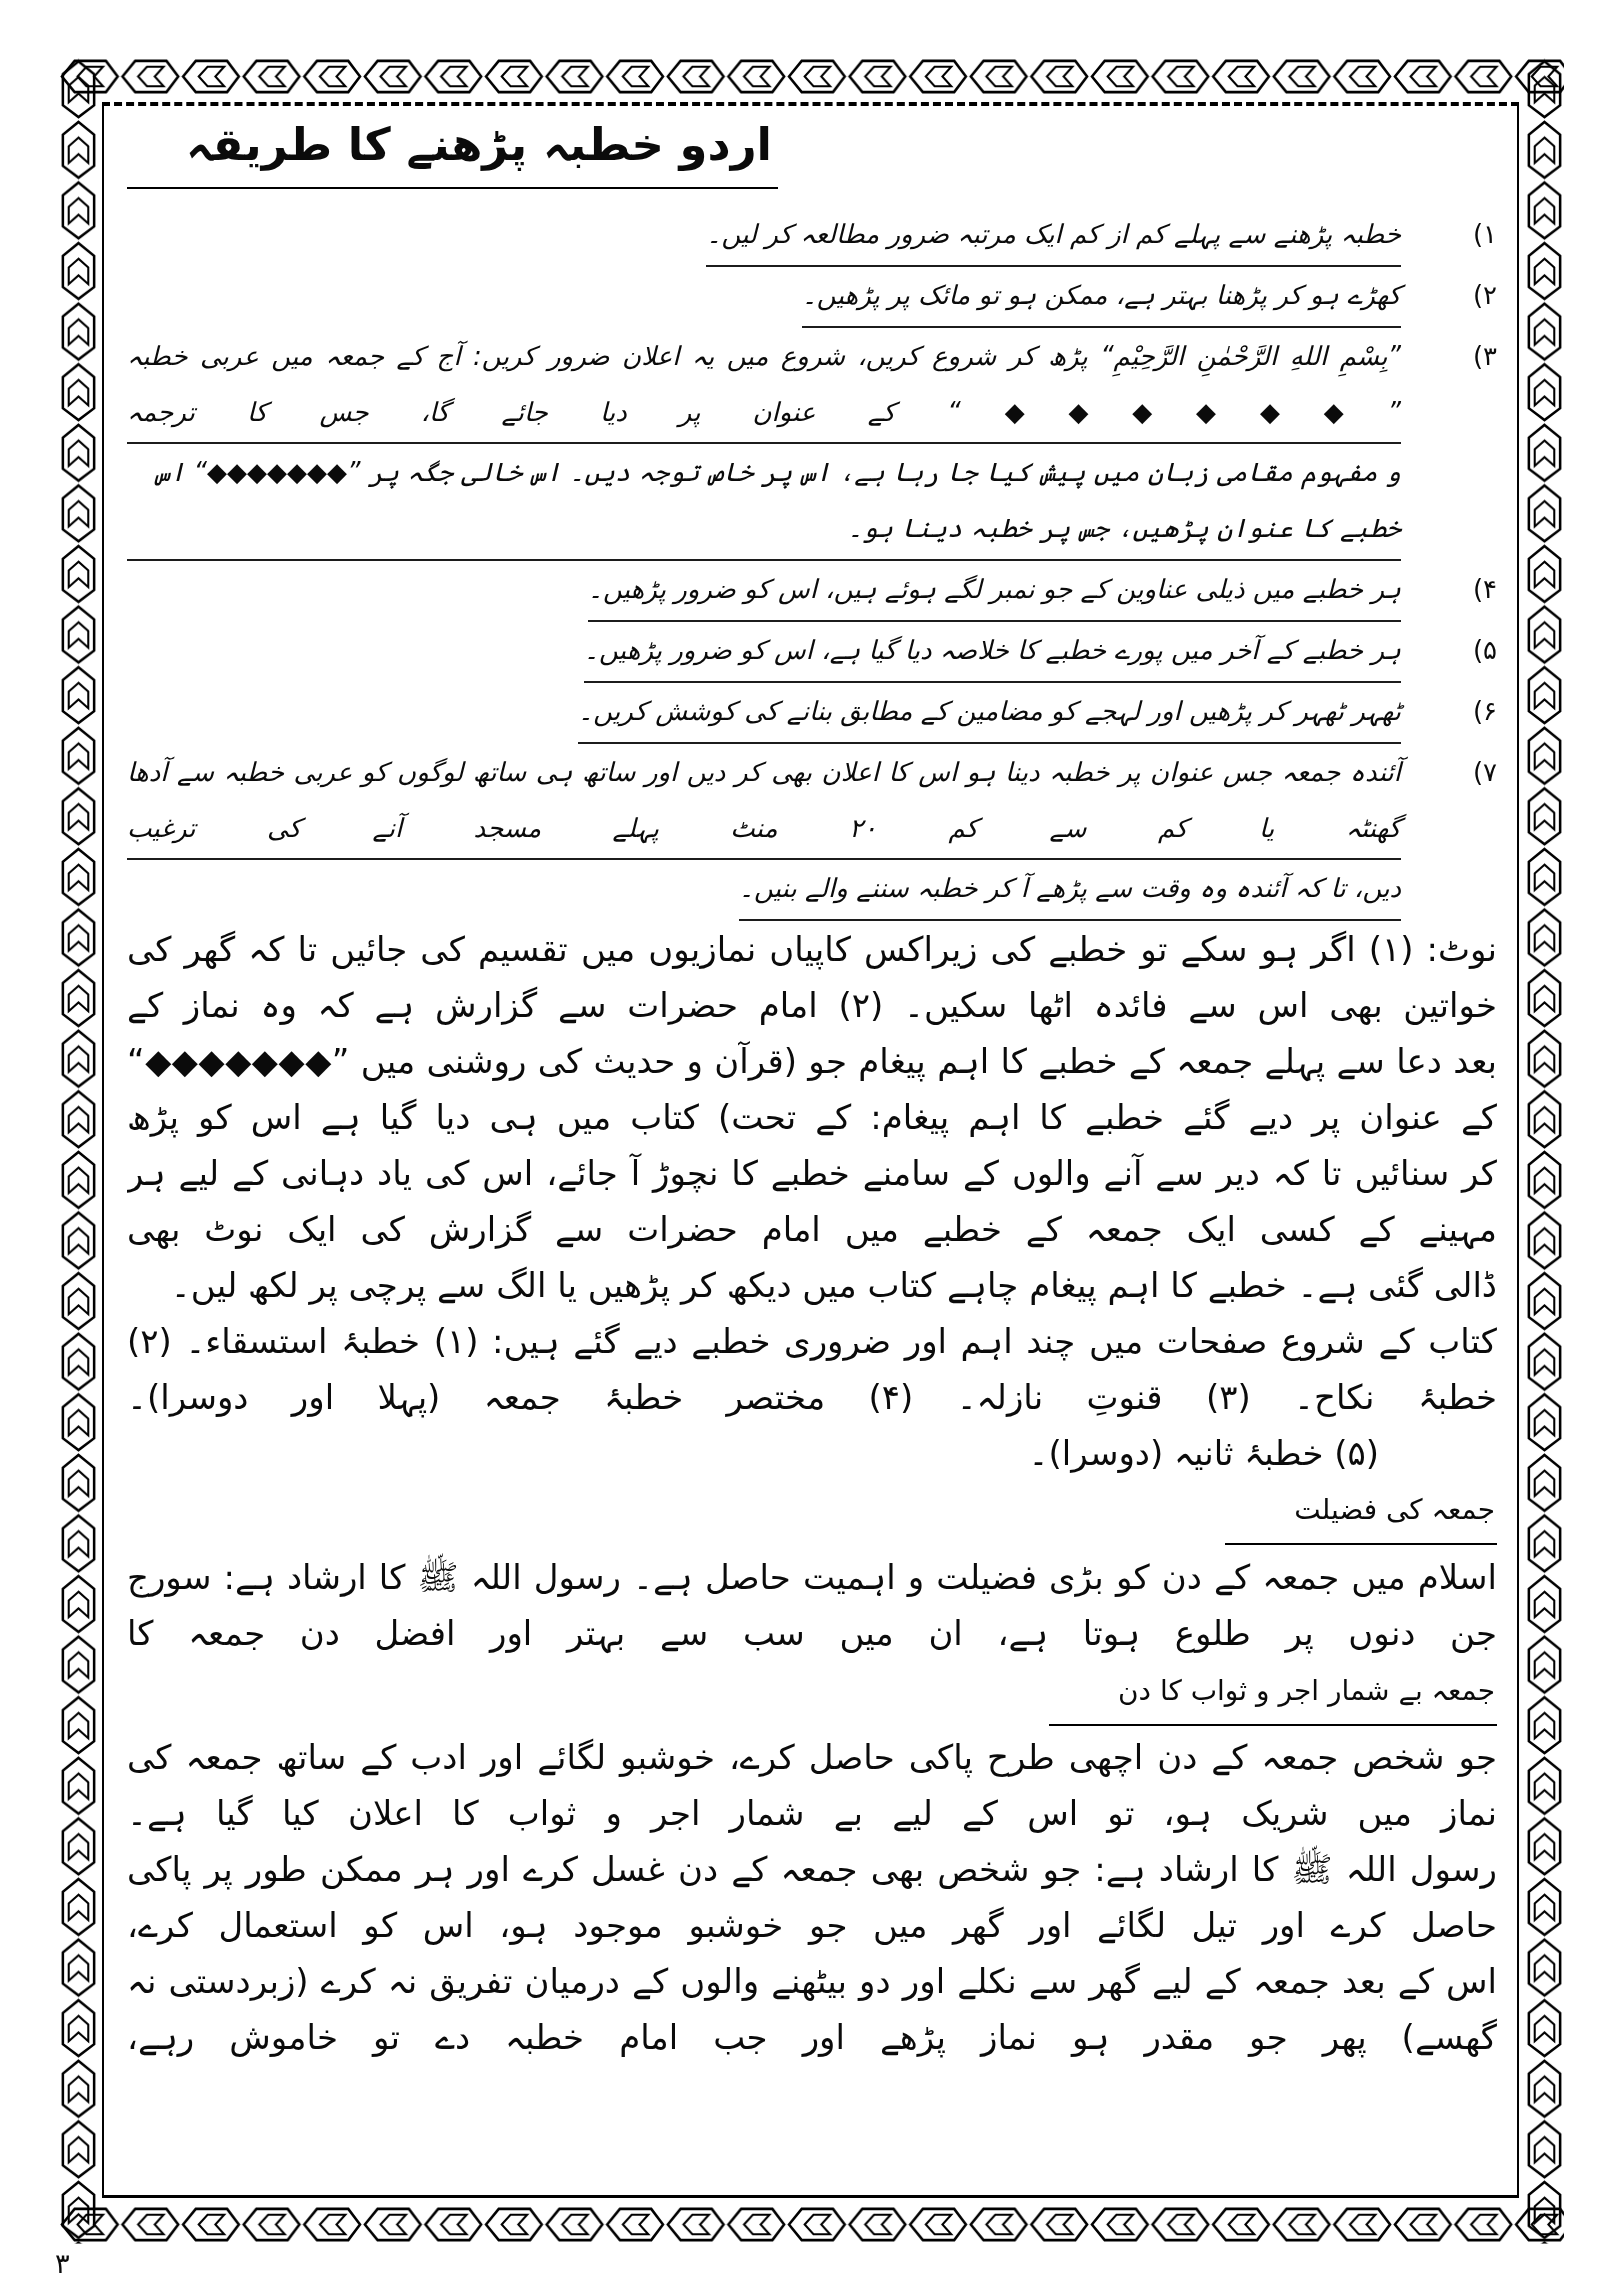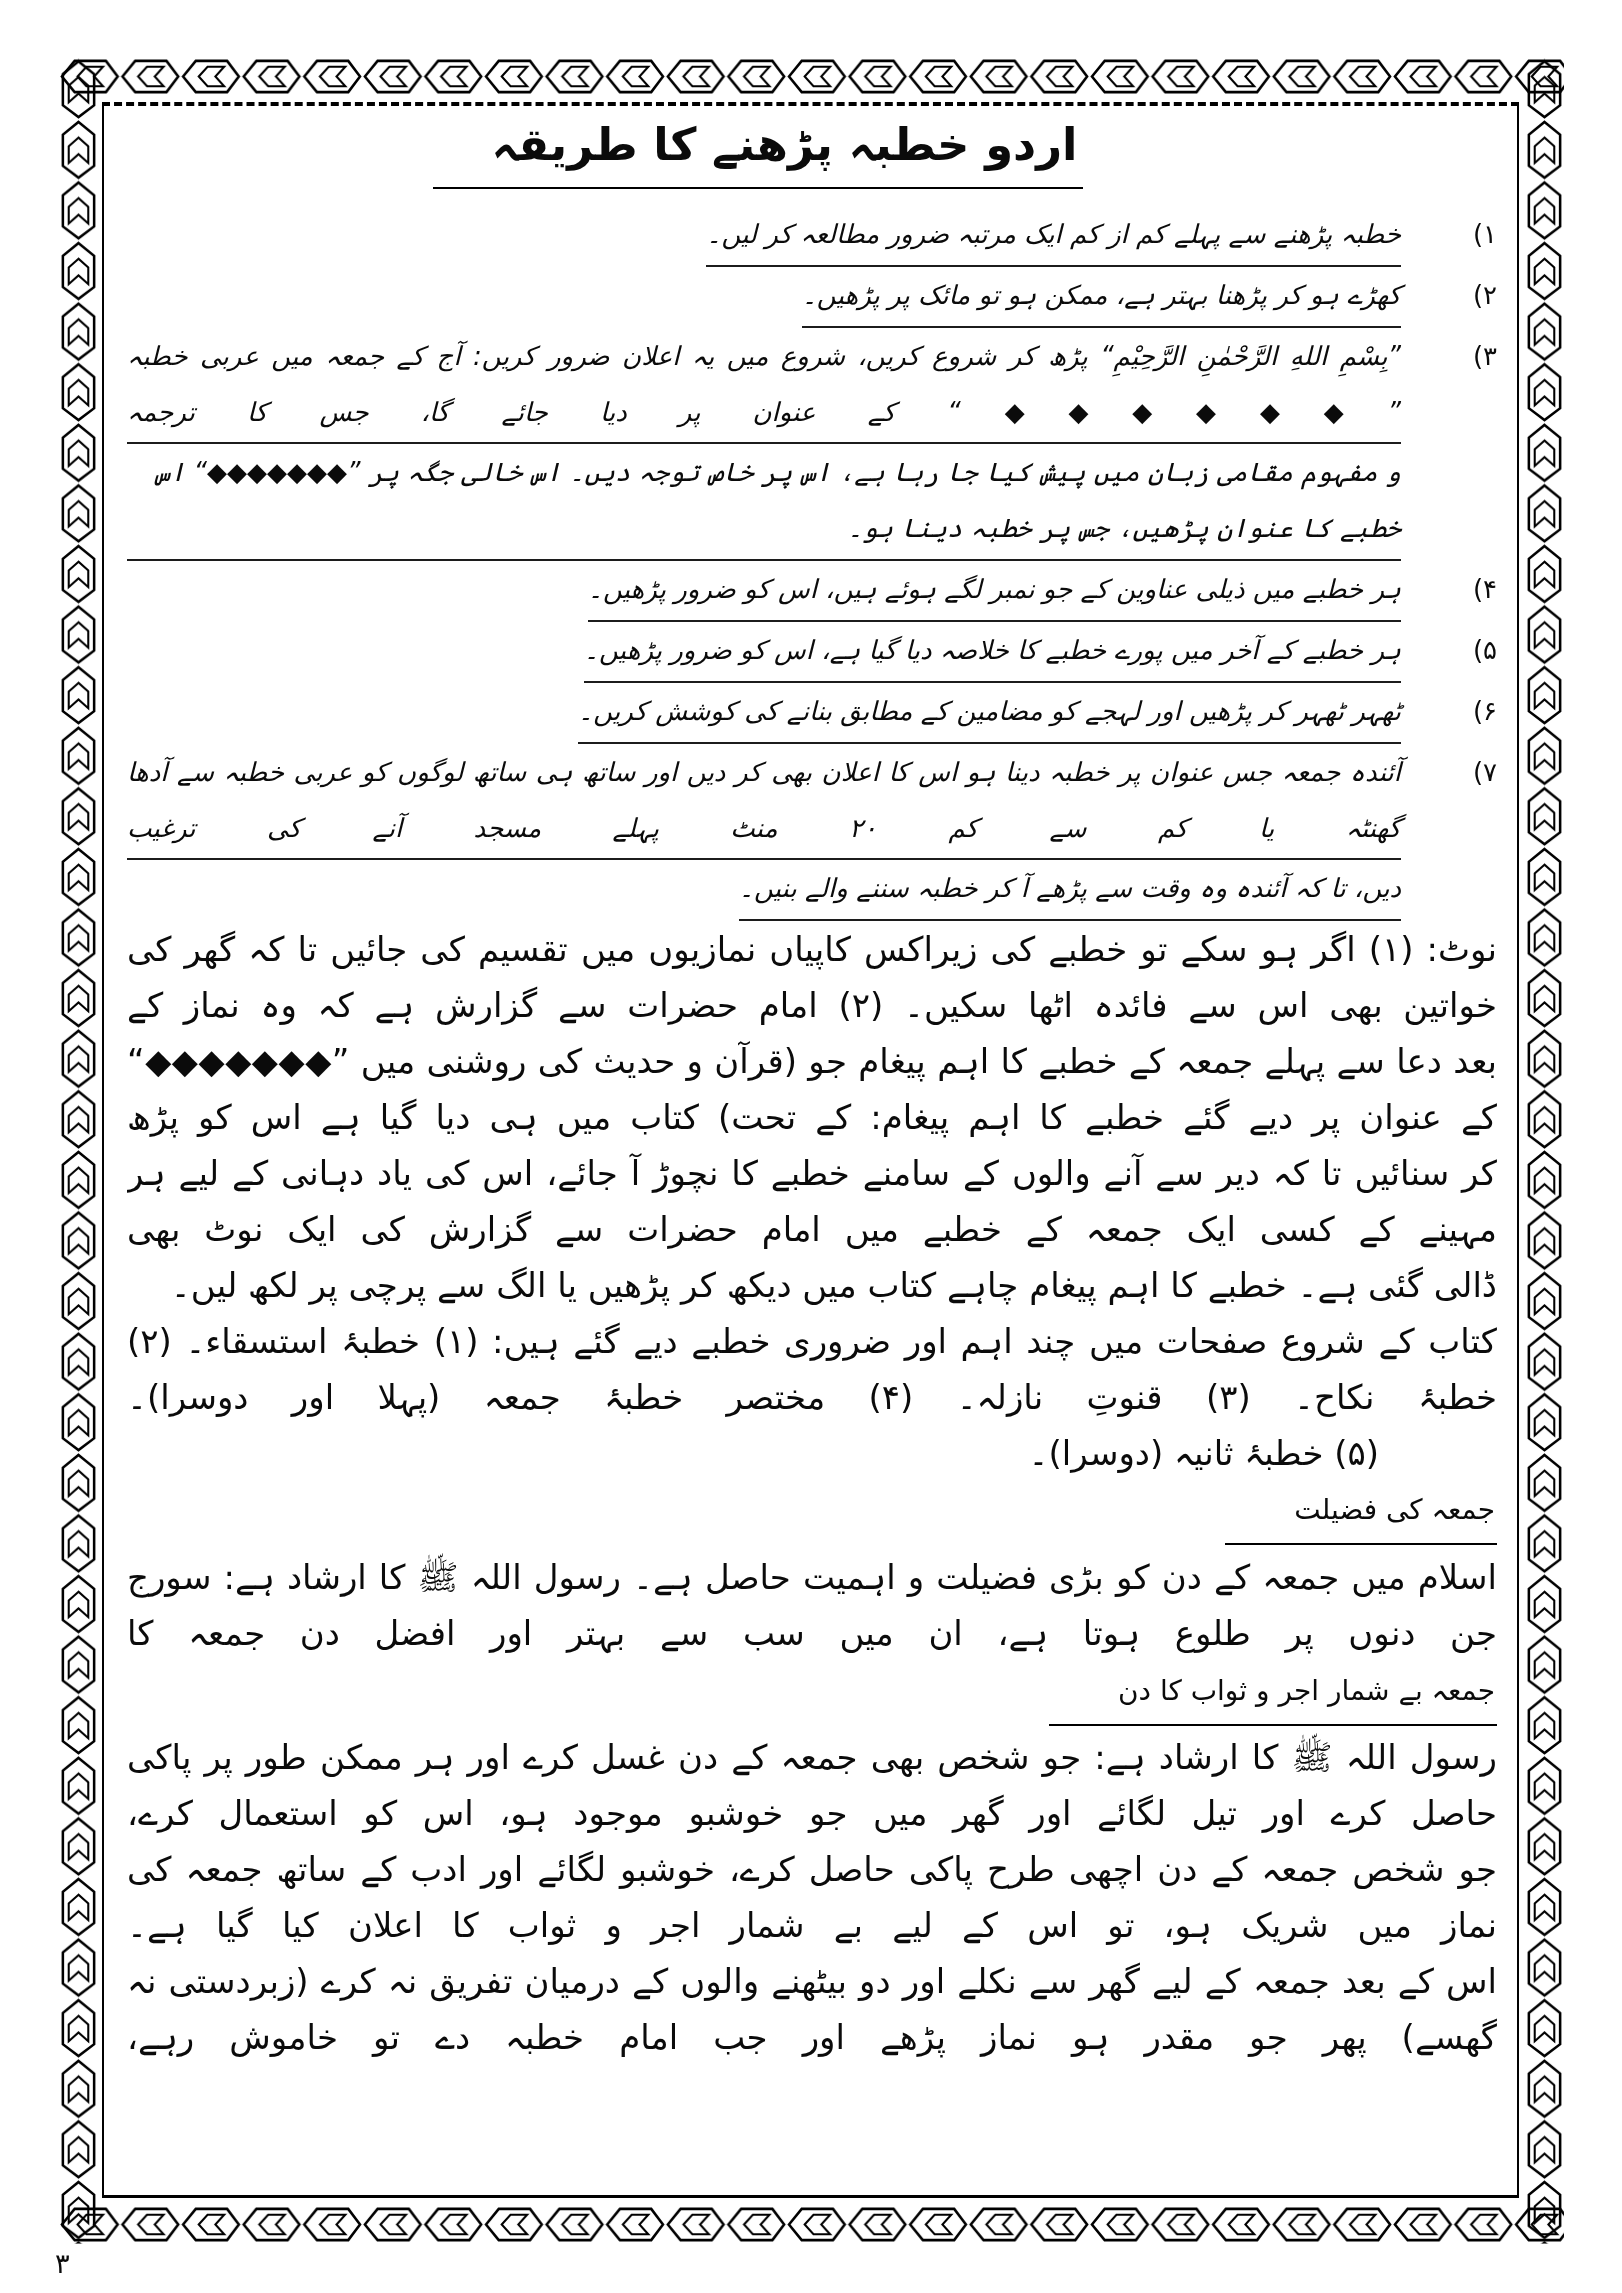--- a/index.html
+++ b/index.html
@@ -11,21 +11,21 @@
   .inner-frame{
     position:absolute;left:102px;right:103px;top:102px;bottom:96px;
     border-top:4.9px dashed #000;border-bottom:3.9px solid #000;
     border-left:2px solid #000;border-right:2px solid #000;
     pointer-events:none;
   }
   .content{
     position:absolute;left:127px;right:125px;top:116px;bottom:102px;
     direction:rtl;overflow:hidden;
   }
-  .title-wrap{text-align:center;padding-left:0;margin:2px 108px 17.6px 0;}
+  .title-wrap{text-align:left;padding-left:0;margin:2px 108px 17.6px 0;}
   .title{
     display:inline-block;font-size:45px;font-weight:bold;
     border-bottom:2.9px solid #000;padding:0 5.9px 15.7px 59px;letter-spacing:0;
   }
   .intro{font-size:26.5px;line-height:55px;text-align:right;padding-left:69px;}
   
   .item{display:flex;direction:rtl;font-size:26px;line-height:56px;}
   .item .num{flex:0 0 41px;margin-left:55px;text-align:right;}
   .item .body{flex:1;min-width:0;}
   .iline{min-height:56px;font-style:italic;}
@@ -158,21 +158,21 @@
       <div class="pline end indent-r">(۵) خطبۂ ثانیہ (دوسرا)۔</div>
     </div>
 
   <div id="sections">
       <section class="section">
         <div class="section-heading"><span class="h">جمعہ کی فضیلت</span></div>
         <div class="pline">اسلام میں جمعہ کے دن کو بڑی فضیلت و اہمیت حاصل ہے۔ رسول اللہ ﷺ کا ارشاد ہے: سورج جن دنوں پر طلوع ہوتا ہے، ان میں سب سے بہتر اور افضل دن جمعہ کا</div>
       </section>
       <section class="section">
         <div class="section-heading"><span class="h">جمعہ بے شمار اجر و ثواب کا دن</span></div>
+        <div class="pline">جو شخص جمعہ کے دن اچھی طرح پاکی حاصل کرے، خوشبو لگائے اور ادب کے ساتھ جمعہ کی نماز میں شریک ہو، تو اس کے لیے بے شمار اجر و ثواب کا اعلان کیا گیا ہے۔</div>
         <div class="pline">رسول اللہ ﷺ کا ارشاد ہے: جو شخص بھی جمعہ کے دن غسل کرے اور ہر ممکن طور پر پاکی حاصل کرے اور تیل لگائے اور گھر میں جو خوشبو موجود ہو، اس کو استعمال کرے،</div>
-        <div class="pline">جو شخص جمعہ کے دن اچھی طرح پاکی حاصل کرے، خوشبو لگائے اور ادب کے ساتھ جمعہ کی نماز میں شریک ہو، تو اس کے لیے بے شمار اجر و ثواب کا اعلان کیا گیا ہے۔</div>
         <div class="pline">اس کے بعد جمعہ کے لیے گھر سے نکلے اور دو بیٹھنے والوں کے درمیان تفریق نہ کرے (زبردستی نہ گھسے) پھر جو مقدر ہو نماز پڑھے اور جب امام خطبہ دے تو خاموش رہے،</div>
       </section>
     </div>
 </div>
 
 <div class="page-number">۳</div>
 
 
 </body></html>

